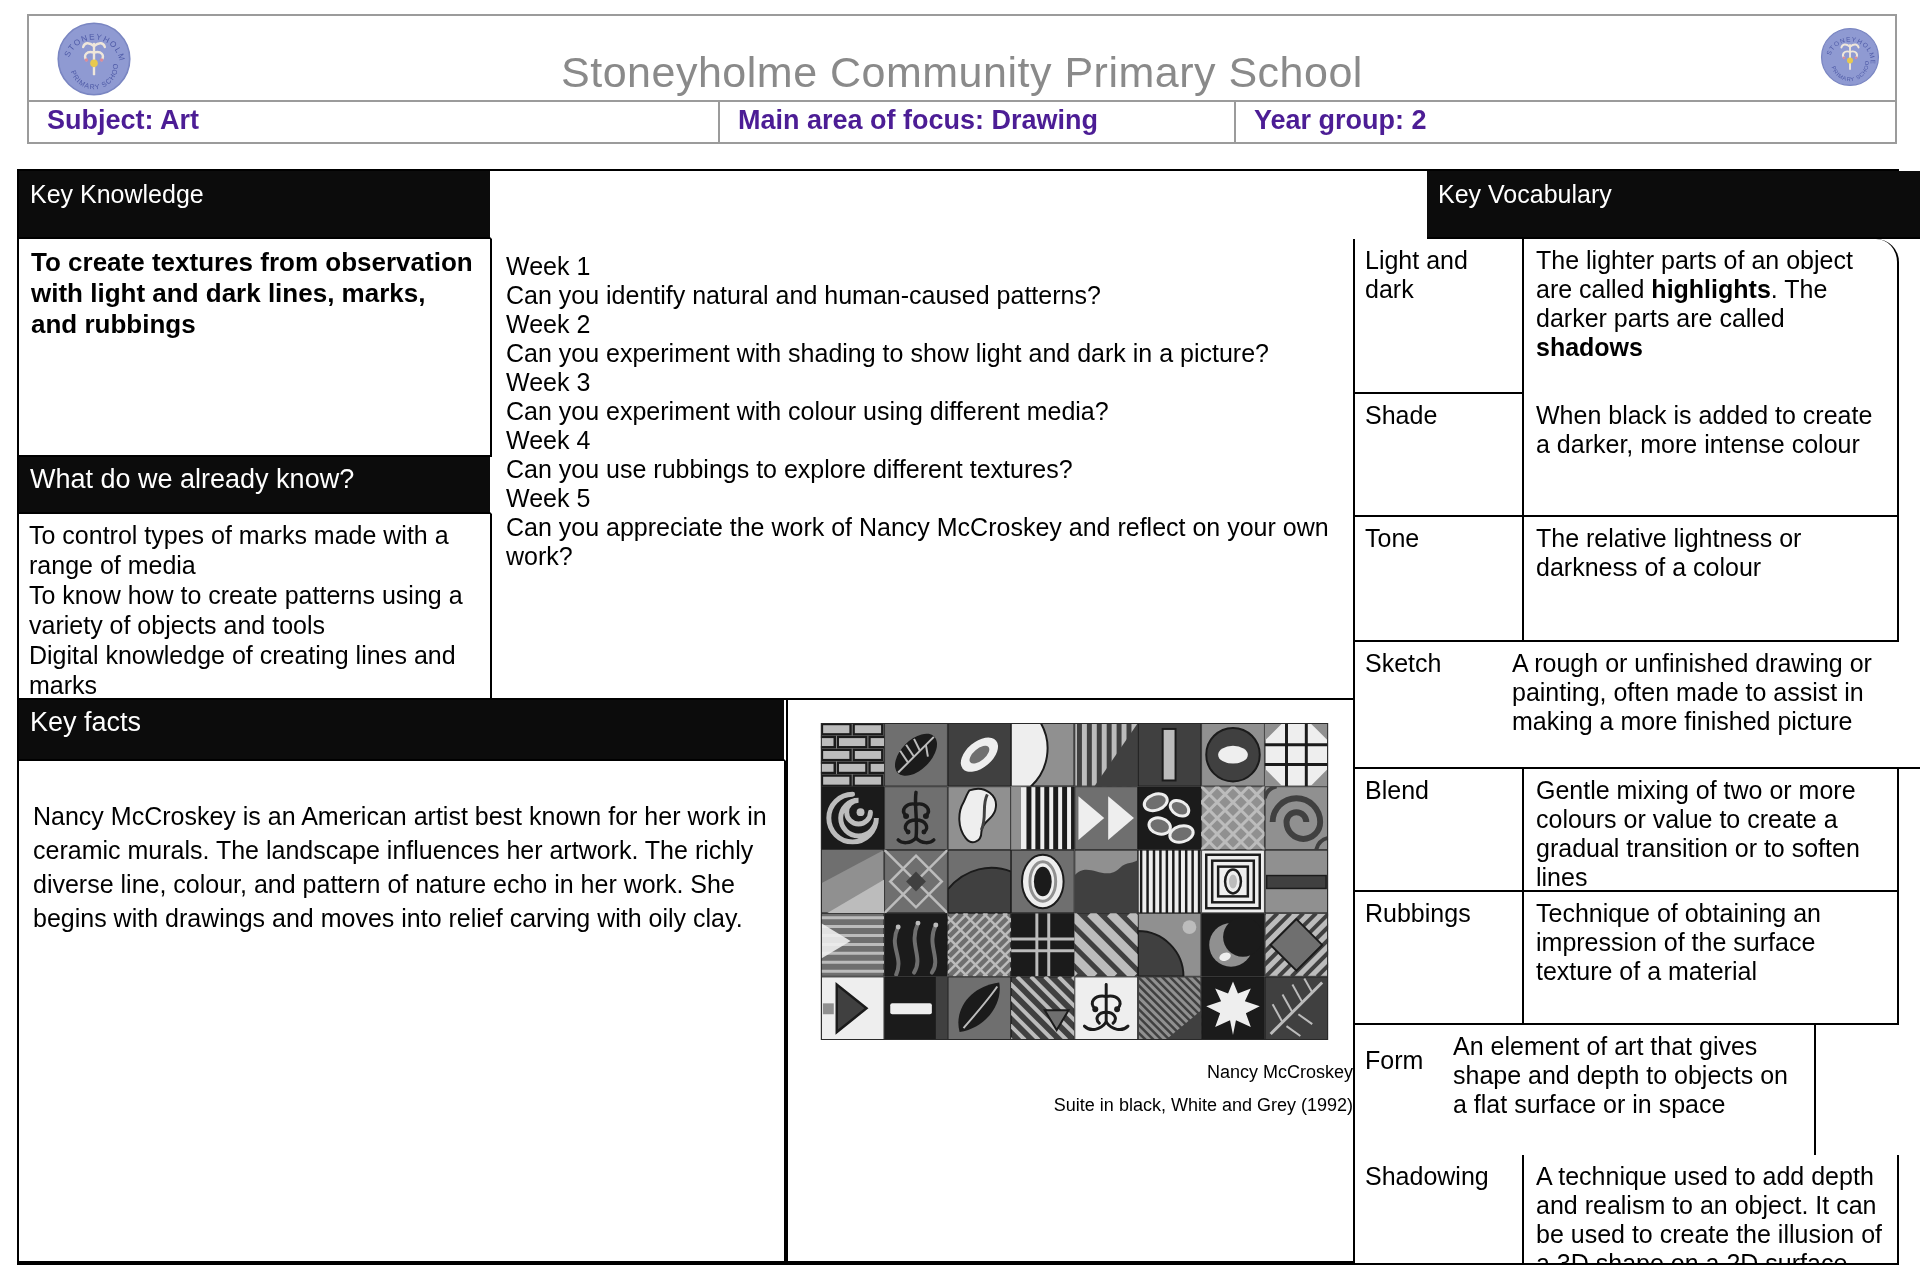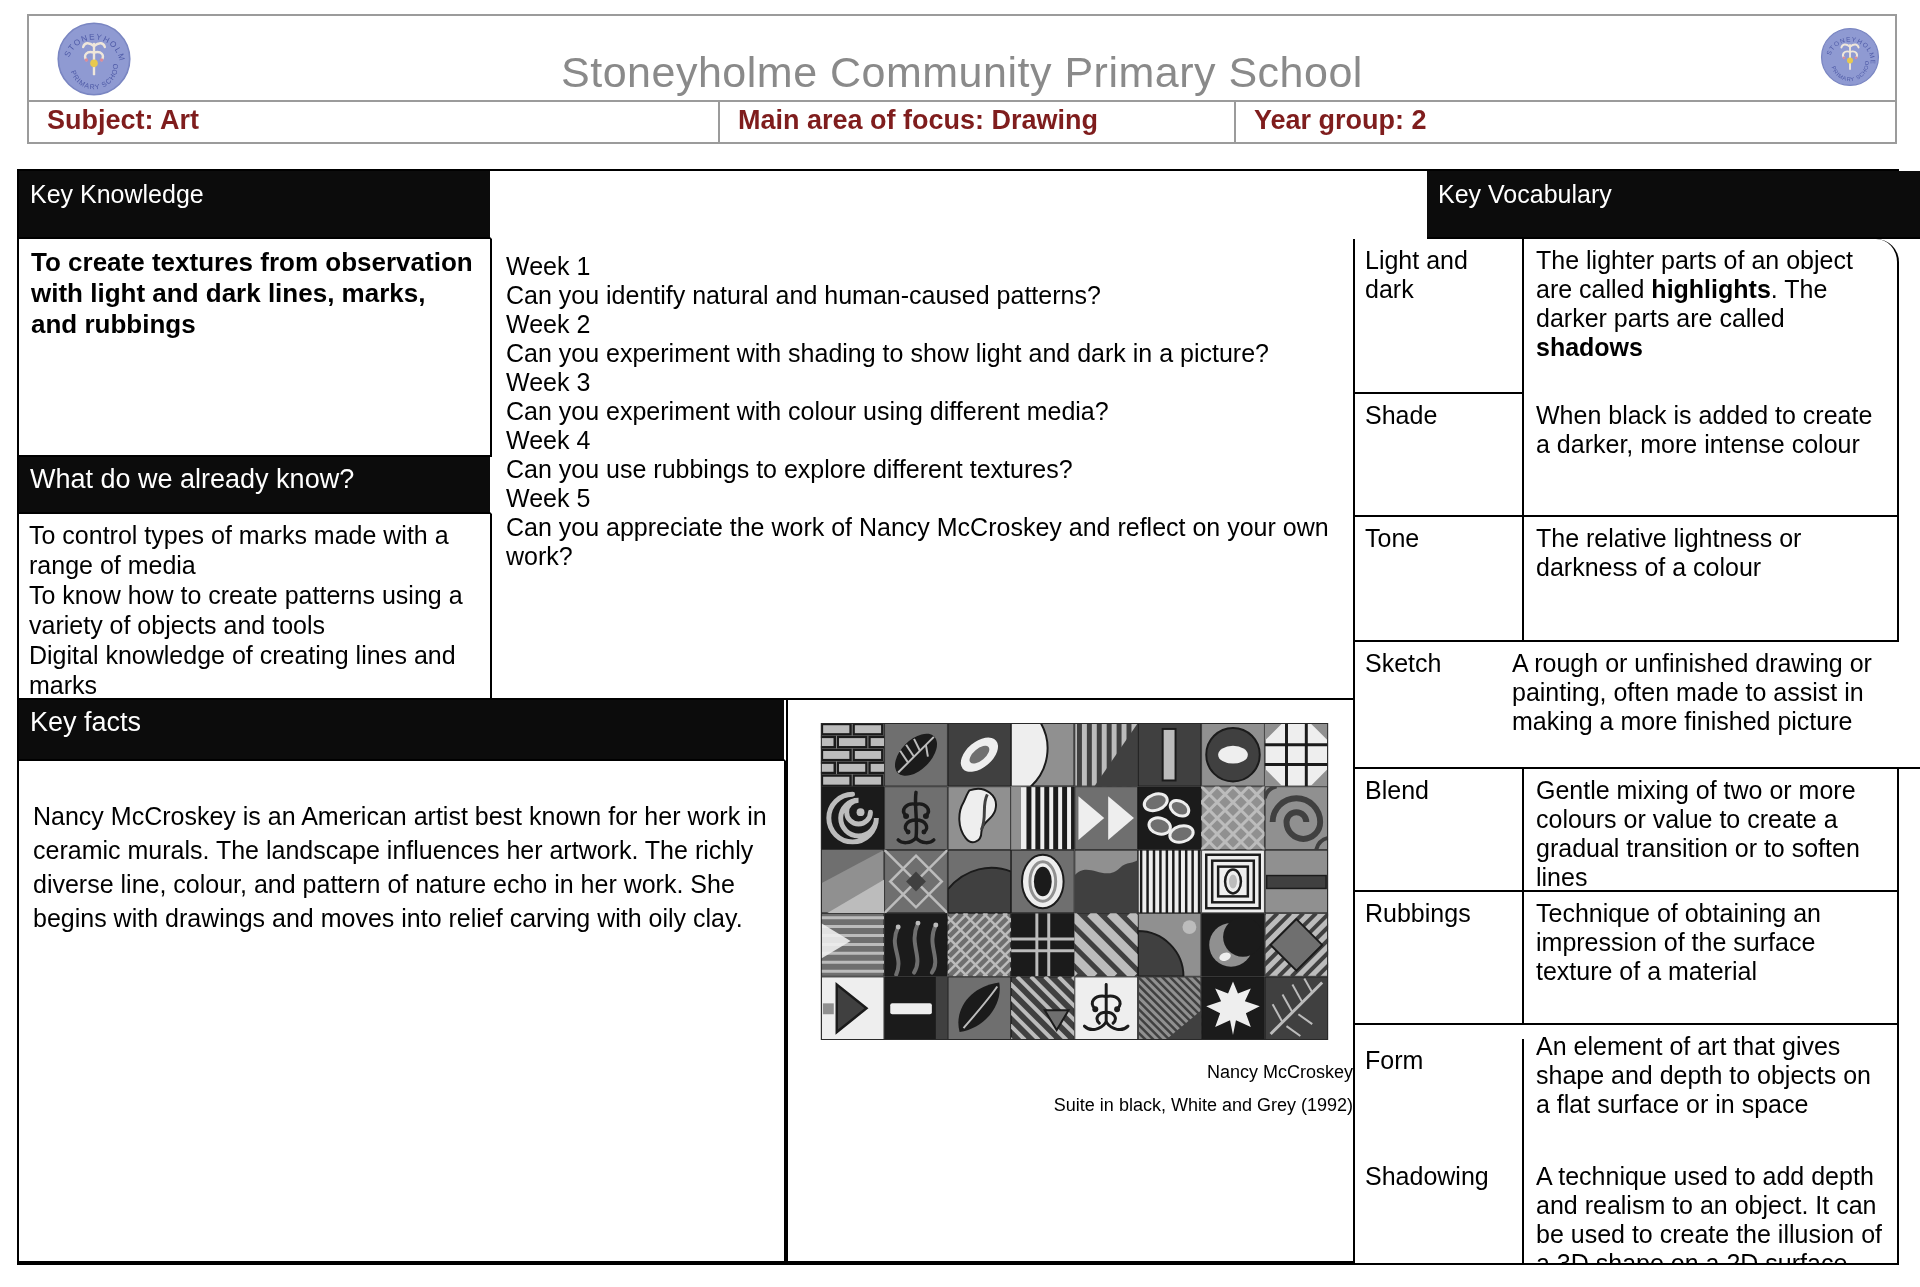--- a/index.html
+++ b/index.html
@@ -9,21 +9,21 @@
   
   .header-table{position:absolute;left:27px;top:14px;width:1870px;height:130px;
                 border:2px solid #9b9b9b;box-sizing:border-box;background:#fff;}
   .title-row{position:relative;height:86px;border-bottom:2px solid #9b9b9b;box-sizing:border-box;
              display:flex;align-items:center;justify-content:center;}
   .school-title{font-size:43px;color:#8a8a8a;letter-spacing:.5px;white-space:nowrap;margin-top:28px;}
   .logo{position:absolute;}
   .logo-left{left:26px;top:4px;}
   .logo-right{right:14px;top:10px;}
   .subject-row{display:flex;height:40px;box-sizing:border-box;}
-  .subject-cell{box-sizing:border-box;font-weight:bold;font-size:27px;color:#7f1d1d;
+  .subject-cell{box-sizing:border-box;font-weight:bold;font-size:27px;color:#4c1d95;
                 padding:3px 0 0 18px;white-space:nowrap;overflow:hidden;}
   .sc1{width:689px;}
   .sc2{width:516px;border-left:2px solid #9b9b9b;}
   .sc3{flex:1;border-left:2px solid #9b9b9b;}
 
   
   .main-table{position:absolute;left:17px;top:169px;width:1880px;height:1094px;
               border-left:2px solid #000;border-top:2px solid #000;}
   .cell{position:absolute;box-sizing:border-box;border-right:2px solid #000;
         border-bottom:2px solid #000;background:#fff;overflow:hidden;}
@@ -542,17 +542,17 @@
       <div class="cell vocab-def" style="left: 1505px; top: 223px; width: 375px; height: 123px;"><span>When black is added to create a darker, more intense colour</span></div>
       <div class="cell vocab-term" style="left: 1336px; top: 346px; width: 169px; height: 125px;">Tone</div>
       <div class="cell vocab-def" style="left: 1505px; top: 346px; width: 375px; height: 125px;"><span>The relative lightness or darkness of a colour</span></div>
       <div class="cell vocab-term" style="left: 1336px; top: 471px; width: 169px; height: 127px;">Sketch</div>
       <div class="cell vocab-def" style="left: 1481px; top: 471px; width: 424px; height: 127px;"><span>A rough or unfinished drawing or painting, often made to assist in making a more finished picture</span></div>
       <div class="cell vocab-term" style="left: 1336px; top: 598px; width: 169px; height: 123px;">Blend</div>
       <div class="cell vocab-def" style="left: 1505px; top: 598px; width: 375px; height: 123px;"><span>Gentle mixing of two or more colours or value to create a gradual transition or to soften lines</span></div>
       <div class="cell vocab-term" style="left: 1336px; top: 721px; width: 169px; height: 133px;">Rubbings</div>
       <div class="cell vocab-def" style="left: 1505px; top: 721px; width: 375px; height: 133px;"><span>Technique of obtaining an impression of the surface texture of a material</span></div>
       <div class="cell vocab-term" style="left: 1336px; top: 868px; width: 169px; height: 130px;">Form</div>
-      <div class="cell vocab-def" style="left: 1505px; top: 854px; width: 375px; height: 142px;"><span>An element of art that gives shape and depth to objects on a flat surface or in space</span></div>
+      <div class="cell vocab-def" style="left: 1422px; top: 854px; width: 375px; height: 142px;"><span>An element of art that gives shape and depth to objects on a flat surface or in space</span></div>
       <div class="cell vocab-term" style="left: 1336px; top: 984px; width: 169px; height: 110px;">Shadowing</div>
       <div class="cell vocab-def" style="left: 1505px; top: 984px; width: 375px; height: 110px;"><span>A technique used to add depth and realism to an object. It can be used to create the illusion of a 3D shape on a 2D surface.</span></div>
     </div>
 </div>
 
 </body></html>

